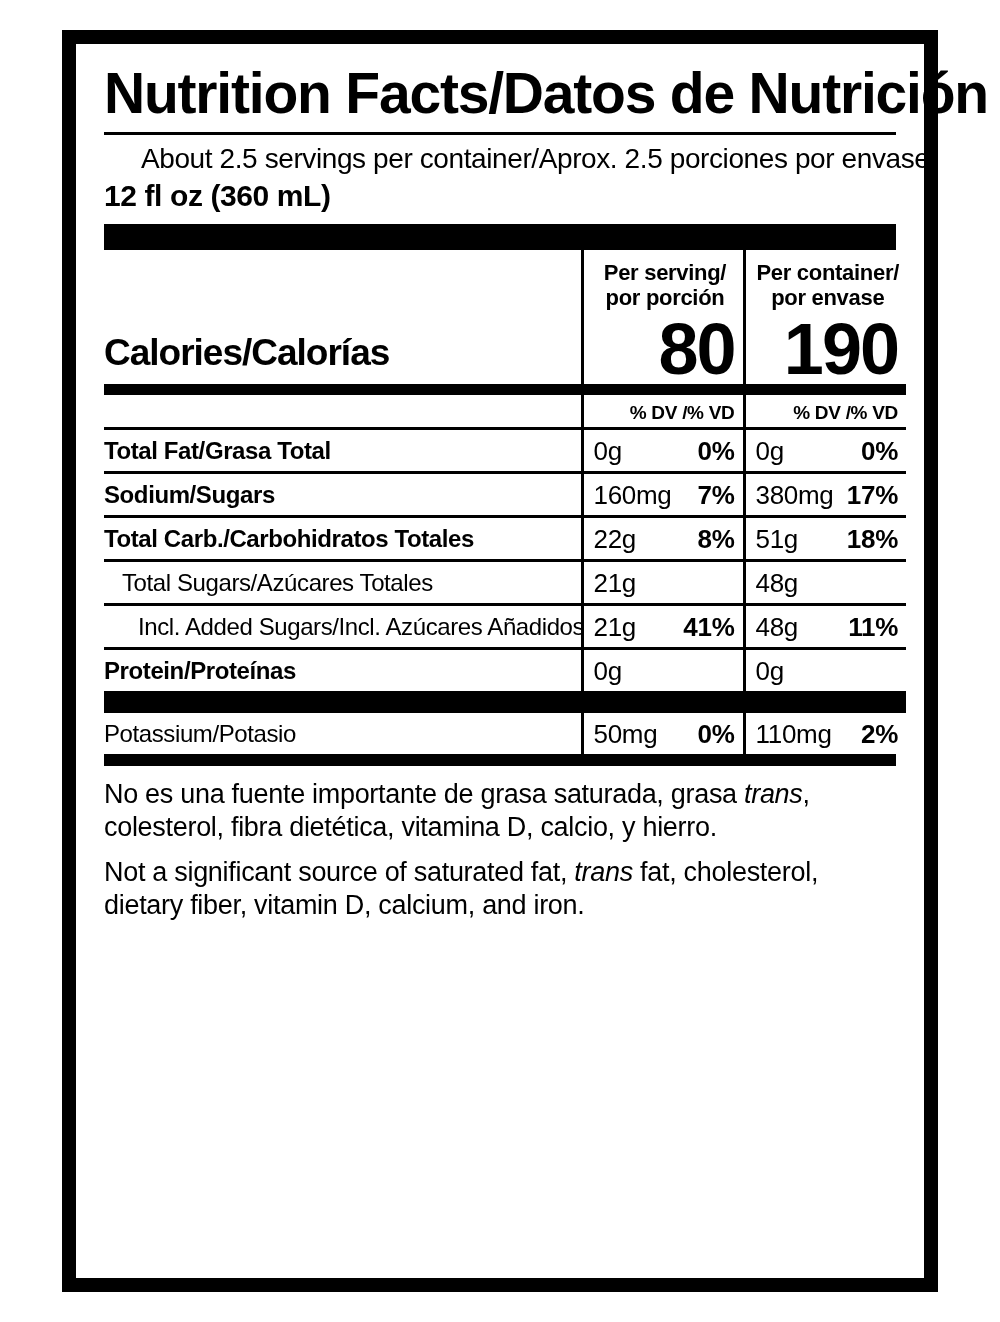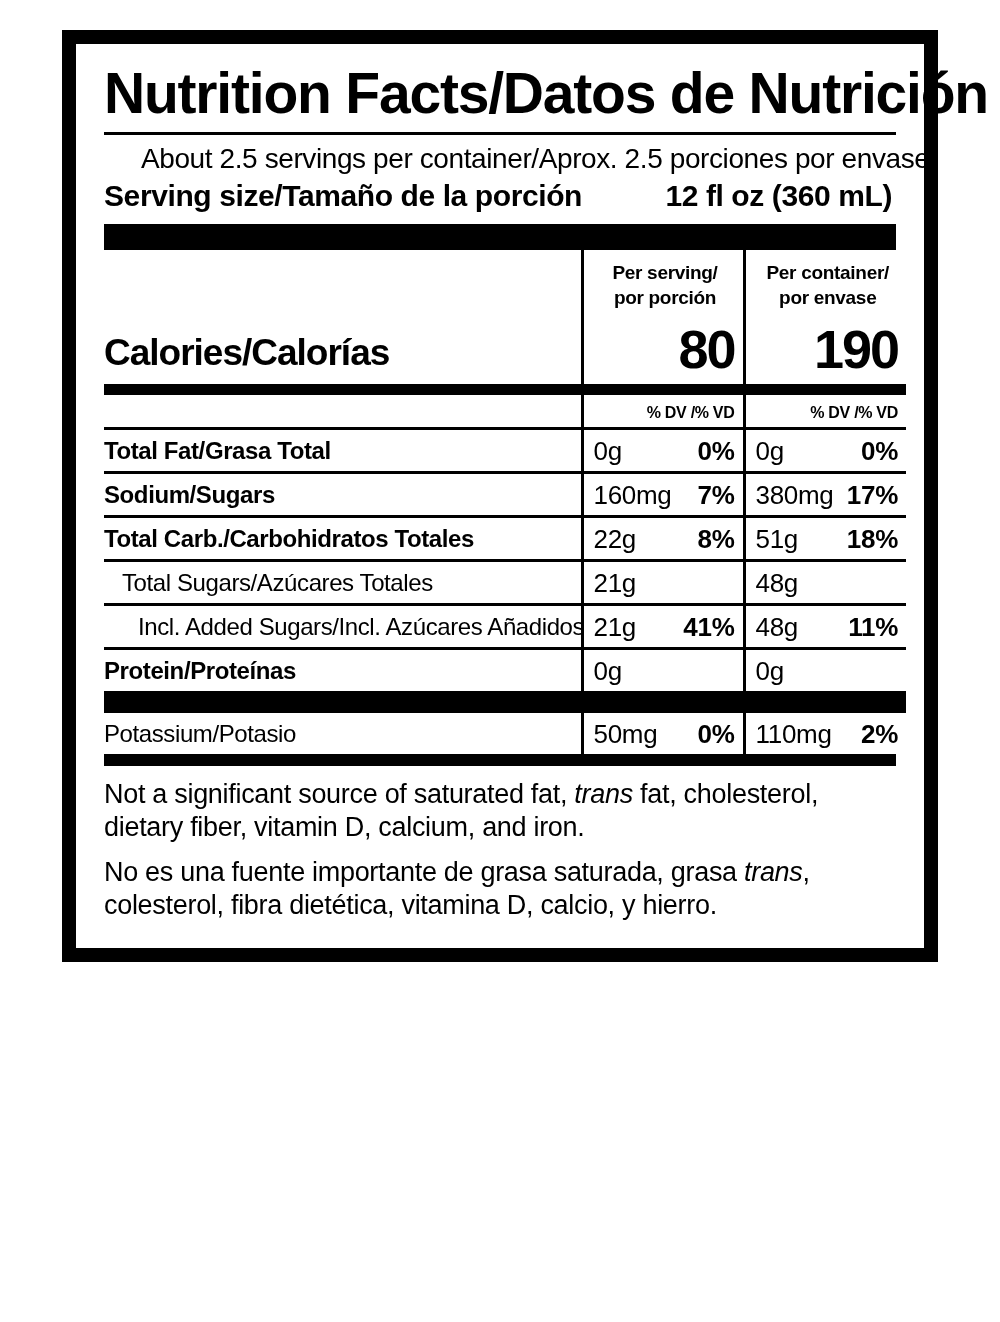--- a/index.html
+++ b/index.html
@@ -15,21 +15,21 @@
     color: #000000;
     position: relative;
   }
 
   
   .label-frame {
     position: absolute;
     left: 62px;
     top: 30px;
     width: 876px;
-    height: 932px;
+    height: 1262px;
     border: 14px solid #000000;
     background: #ffffff;
   }
   .label-inner {
     position: absolute;
     left: 0;
     top: 0;
     right: 0;
     bottom: 0;
     padding: 14px 28px 10px 28px;
@@ -88,55 +88,55 @@
   .col-name { width: 478px; }
   .col-a    { width: 162px; }
   .col-b    { width: 162px; }
 
   .vsep {
     border-left: 3px solid #000;
   }
 
   .per-head {
     font-weight: bold;
-    font-size: 19px;
+    font-size: 22px;
     line-height: 25px;
     text-align: center;
     padding: 10px 6px 4px 10px !important;
     letter-spacing: -0.3px;
   }
 
   .calories-cell {
     font-weight: bold;
     font-size: 37px;
     line-height: 58px;
     letter-spacing: -1px;
     padding-bottom: 2px !important;
   }
   .cal-num {
     font-weight: bold;
-    font-size: 54px;
+    font-size: 72px;
     line-height: 70px;
     text-align: right;
     letter-spacing: -2px;
     padding: 0 8px 0 10px !important;
   }
 
   .rule-under-cal-name {
     height: 11px;
     background: #000;
   }
   .rule-under-cal-num {
     height: 11px;
     background: #000;
   }
 
   .dv-head {
     font-weight: bold;
-    font-size: 16px;
+    font-size: 19px;
     line-height: 23px;
     text-align: right;
     padding: 6px 8px 3px 10px !important;
     letter-spacing: -0.3px;
   }
 
   .nutrient {
     font-weight: bold;
     font-size: 24px;
     line-height: 30px;
@@ -190,21 +190,20 @@
 
 <div class="label-frame">
   <div class="label-inner">
 
     <div class="nf-title">Nutrition Facts/Datos de Nutrición</div>
     <div class="rule-thin"></div>
 
     <div class="servings-line">About 2.5 servings per container/Aprox. 2.5 porciones por envase</div>
 
     <div class="serving-size-row">
-      <span class="ss-label">Serving size/Tamaño de la porción</span>
       <span class="ss-amount">12 fl oz (360 mL)</span>
     </div>
 
     <div class="rule-black-thick"></div>
 
     <table class="nf">
       <colgroup>
         <col class="col-name">
         <col class="col-a">
         <col class="col-b">
@@ -333,22 +332,22 @@
         <td class="col-b valcell vsep">
           <span class="pct">2%</span>
           <span class="amt">110mg</span>
         </td>
       </tr>
     </tbody>
       </table>
 
     <div class="rule-bottom-thick"></div>
 
+    <div class="footnote second">
+      <span>No es una fuente importante de grasa saturada, grasa </span><i>trans</i><span>, colesterol, fibra dietética, vitamina D, calcio, y hierro.</span>
+    </div>
+
     <div class="footnote">
       <span>Not a significant source of saturated fat, </span><i>trans</i><span> fat, cholesterol, dietary fiber, vitamin D, calcium, and iron.</span>
     </div>
 
-    <div class="footnote second">
-      <span>No es una fuente importante de grasa saturada, grasa </span><i>trans</i><span>, colesterol, fibra dietética, vitamina D, calcio, y hierro.</span>
-    </div>
-
   </div>
 </div>
 
 </body></html>

